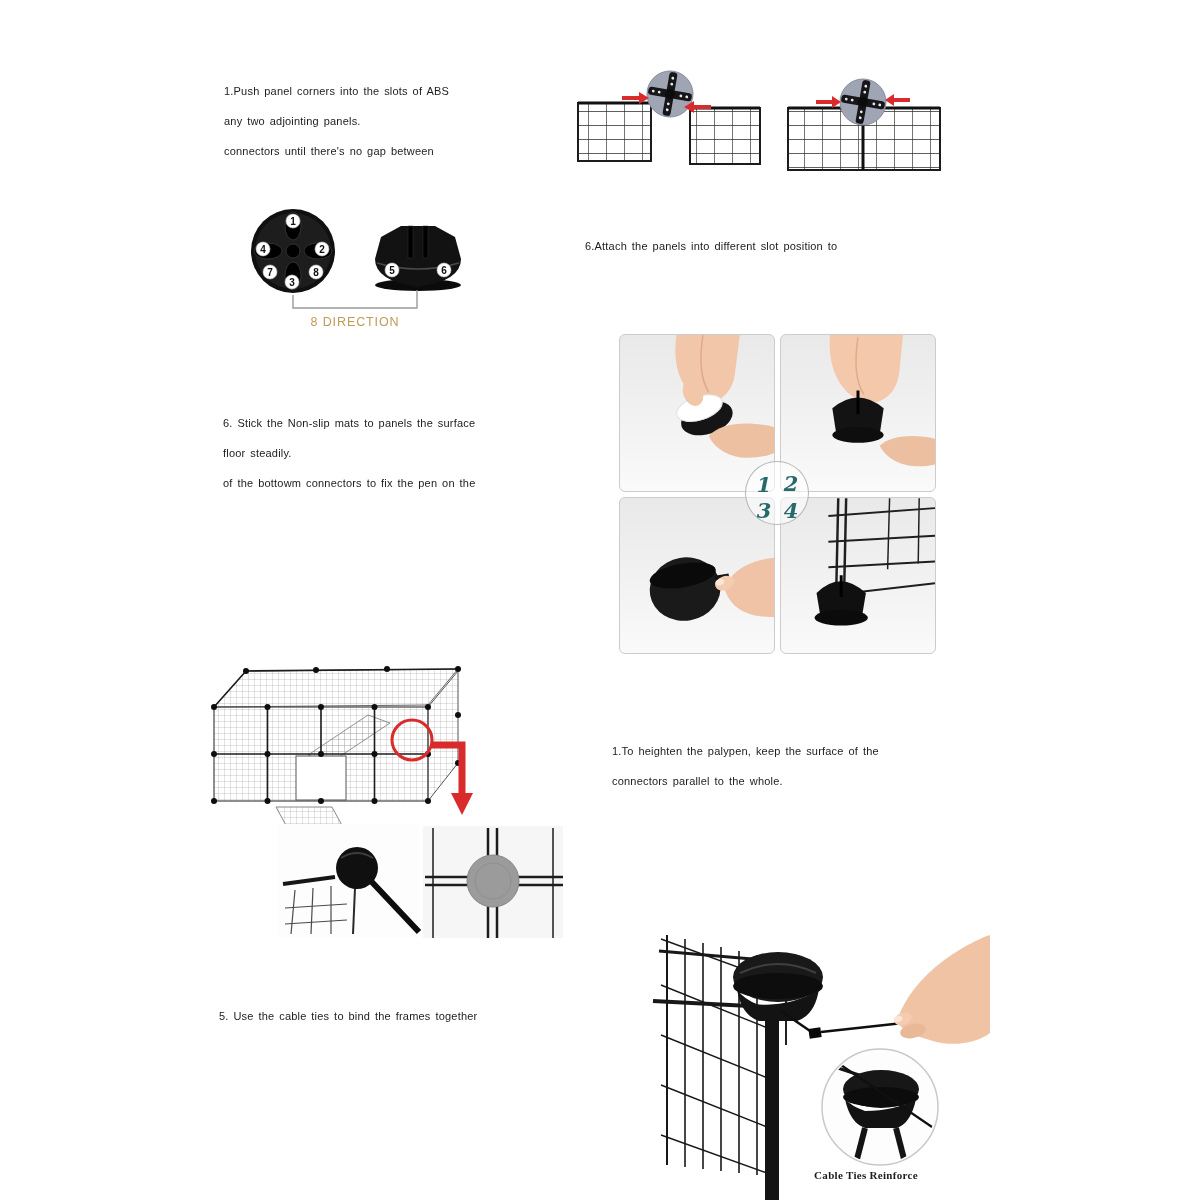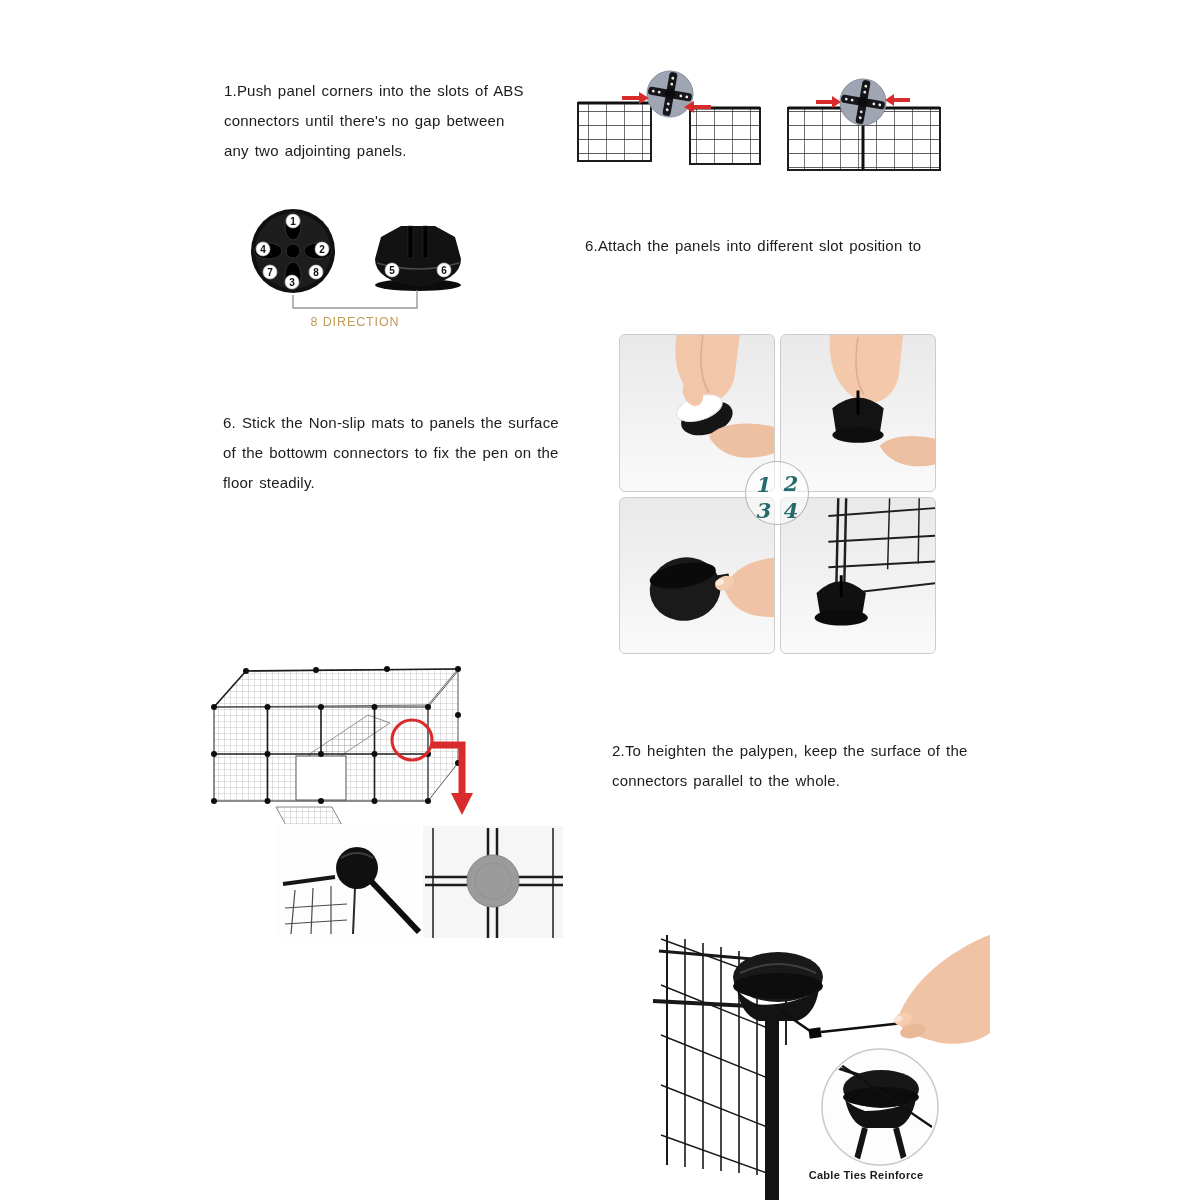--- a/index.html
+++ b/index.html
@@ -1,20 +1,20 @@
 <!DOCTYPE html>
 <html><head>
 <meta charset="utf-8">
 <style>
   html,body{margin:0;padding:0;background:#ffffff;}
   .canvas{
     position:relative;width:1200px;height:1200px;background:#ffffff;
     font-family:"Liberation Sans",sans-serif;color:#1f1f1f;overflow:hidden;
   }
-  .step{position:absolute;font-size:15px;letter-spacing:.2px;word-spacing:1.6px;color:#1c1c1c;}
+  .step{position:absolute;font-size:11px;letter-spacing:.2px;word-spacing:1.6px;color:#1c1c1c;}
   .step .line{height:30px;line-height:30px;white-space:nowrap;}
   .fig{position:absolute;}
   .pgrid{
     position:absolute;left:619px;top:334px;width:317px;height:320px;
     display:grid;grid-template-columns:1fr 1fr;grid-template-rows:1fr 1fr;gap:5px;
   }
   .pcell{
     background:linear-gradient(180deg,#e9e9e9 0%,#f2f2f2 55%,#fafafa 100%);
     border:1px solid #cccccc;border-radius:6px;overflow:hidden;position:relative;
   }
@@ -23,34 +23,34 @@
     position:absolute;left:745px;top:461px;width:62px;height:62px;border-radius:50%;
     background:rgba(255,255,255,.55);border:1px solid rgba(165,165,165,.8);
   }
   .gridbadge{
     position:absolute;transform:translate(-50%,-50%);
     font-family:"DejaVu Serif",serif;font-style:italic;font-weight:bold;
     font-size:21px;color:#266a6c;
   }
   .caption{
     position:absolute;left:776px;top:1169px;width:180px;text-align:center;
-    font-size:11px;font-weight:bold;letter-spacing:.3px;color:#1c1c1c;
+    font-size:11px;font-weight:bold;letter-spacing:.3px;color:#1c1c1c;font-family:Liberation Serif, serif;
   }
   .svgbadge{font-family:"Liberation Sans",sans-serif;font-size:10px;font-weight:bold;fill:#111;}
   .dirlabel{font-family:"Liberation Sans",sans-serif;font-size:12.5px;letter-spacing:.9px;fill:#c09a58;}
 </style>
 </head>
 <body>
 
 <div class="canvas">
 
   <div class="step" style="left:224px;top:76px">
     <div class="line">1.Push panel corners into the slots of ABS</div>
+    <div class="line">any two adjointing panels.</div>
     <div class="line">connectors until there's no gap between</div>
-    <div class="line">any two adjointing panels.</div>
   </div>
 
   <svg class="fig" style="left:570px;top:55px" width="380" height="125" viewBox="0 0 380 125">
     <defs>
       <pattern id="pGrid" width="18" height="14" patternUnits="userSpaceOnUse">
         <path d="M18 0H0V14" fill="none" stroke="#2b2b2b" stroke-width="1.3"></path>
       </pattern>
     </defs>
 
     <g>
@@ -163,22 +163,22 @@
     <polyline points="50,98 50,111 174,111 174,93" fill="none" stroke="#9a9a9a" stroke-width="1.4"></polyline>
     <text class="dirlabel" x="112" y="129" text-anchor="middle">8 DIRECTION</text>
   </svg>
 
   <div class="step" style="left:585px;top:231px">
     <div class="line">6.Attach the panels into different slot position to</div>
   </div>
 
   <div class="step" style="left:223px;top:408px">
     <div class="line">6. Stick the Non-slip mats to panels the surface</div>
+    <div class="line">floor steadily.</div>
     <div class="line">of the bottowm connectors to fix the pen on the</div>
-    <div class="line">floor steadily.</div>
   </div>
 
   <div class="pgrid">
     <div class="pcell">
       <svg viewBox="0 0 156 157">
         <path d="M58,-5 C52,28 60,52 78,64 C94,74 112,62 116,42 L122,-5 Z" fill="#f2c6a9"></path>
         <path d="M84,0 C80,25 82,45 90,58" stroke="#dfa98a" stroke-width="1.5" fill="none"></path>
         <g transform="rotate(-18 88 84)">
           <ellipse cx="88" cy="84" rx="27" ry="16" fill="#151515"></ellipse>
           <ellipse cx="84" cy="72" rx="24" ry="12" fill="#ffffff" stroke="#e0e0e0"></ellipse>
@@ -311,25 +311,26 @@
         <line x1="150" y1="65" x2="288" y2="65" stroke-width="2.5"></line>
         <line x1="158" y1="8" x2="158" y2="118" stroke-width="1.5"></line>
         <line x1="278" y1="8" x2="278" y2="118" stroke-width="1.5"></line>
       </g>
       <circle cx="218" cy="61" r="26" fill="#9b9b9b" stroke="#868686"></circle>
       <circle cx="218" cy="61" r="18" fill="none" stroke="#8f8f8f" stroke-width="1"></circle>
     </g>
   </svg>
 
   <div class="step" style="left:612px;top:736px">
-    <div class="line">2.To heighten the palypen, keep the surface of the</div>
+    <div class="line">1.To heighten the palypen, keep the surface of the</div>
     <div class="line">connectors parallel to the whole.</div>
   </div>
 
   <div class="step" style="left:219px;top:1001px">
+    <div class="line">5. Use the cable ties to bind the frames together</div>
   </div>
 
   <svg class="fig" style="left:645px;top:915px" width="345" height="285" viewBox="0 0 345 285">
     <g stroke="#181818">
       <line x1="14" y1="36" x2="130" y2="46" stroke-width="3"></line>
       <line x1="8" y1="86" x2="122" y2="92" stroke-width="4"></line>
       <line x1="22" y1="20" x2="22" y2="250" stroke-width="2"></line>
       <line x1="40" y1="24" x2="40" y2="252" stroke-width="1.6"></line>
       <line x1="58" y1="28" x2="58" y2="254" stroke-width="1.6"></line>
       <line x1="76" y1="32" x2="76" y2="256" stroke-width="1.6"></line>

